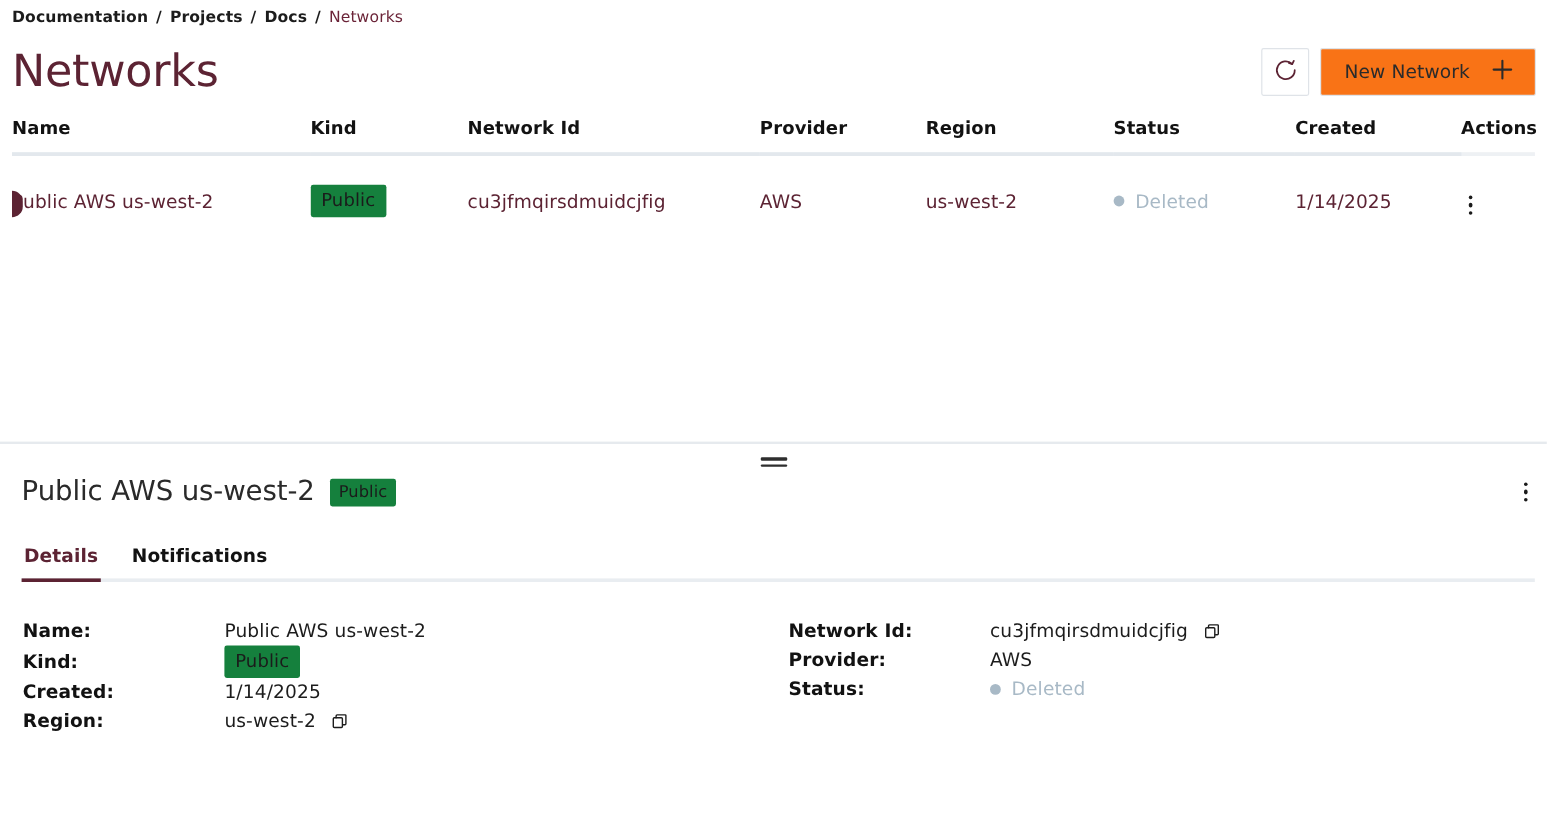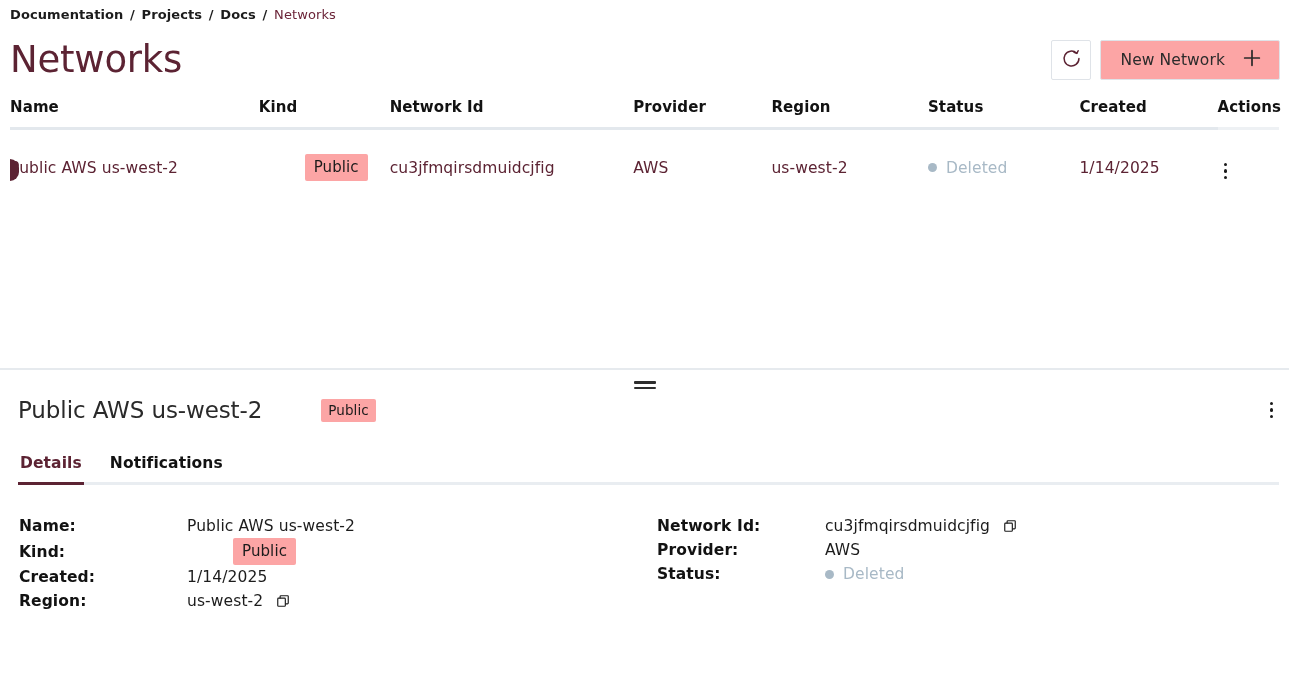--- a/index.html
+++ b/index.html
@@ -48,21 +48,21 @@
     border: 1px solid #dfe3e8;
     background: #fff;
     border-radius: 2px;
     display: flex; align-items: center; justify-content: center;
     cursor: pointer;
     padding: 0;
   }
   .btn-new {
     height: 40px;
     border: 1px solid #dfe3e8;
-    background: #fca5a5;
+    background: #f97316;
     border-radius: 2px;
     display: flex; align-items: center; gap: 16px;
     padding: 0 16px 0 19px;
     cursor: pointer;
     font-size: 15.5px;
     font-weight: 500;
     color: #2b2b2b;
     letter-spacing: 0.1px;
     font-family: "DejaVu Sans", "Liberation Sans", sans-serif;
   }
@@ -113,27 +113,26 @@
     width: 9px;
     height: 22px;
     background: #5c2333;
     border-radius: 0 11px 11px 0;
   }
   tr.data-row { position: relative; }
   td.name-cell { position: relative; padding-left: 24px; }
 
   .badge-public {
     display: inline-block;
-    background: #fca5a5;
+    background: #15803d;
     color: #1b1b1b;
     font-size: 15px;
     padding: 4px 9px 5px 9px;
     border-radius: 2px;
     letter-spacing: 0.1px;
-    margin-left: 46px;
   }
 
   .status {
     display: inline-flex;
     align-items: center;
     gap: 9px;
     color: #a8b9c6;
     font-size: 15.5px;
     letter-spacing: 0.1px;
   }

